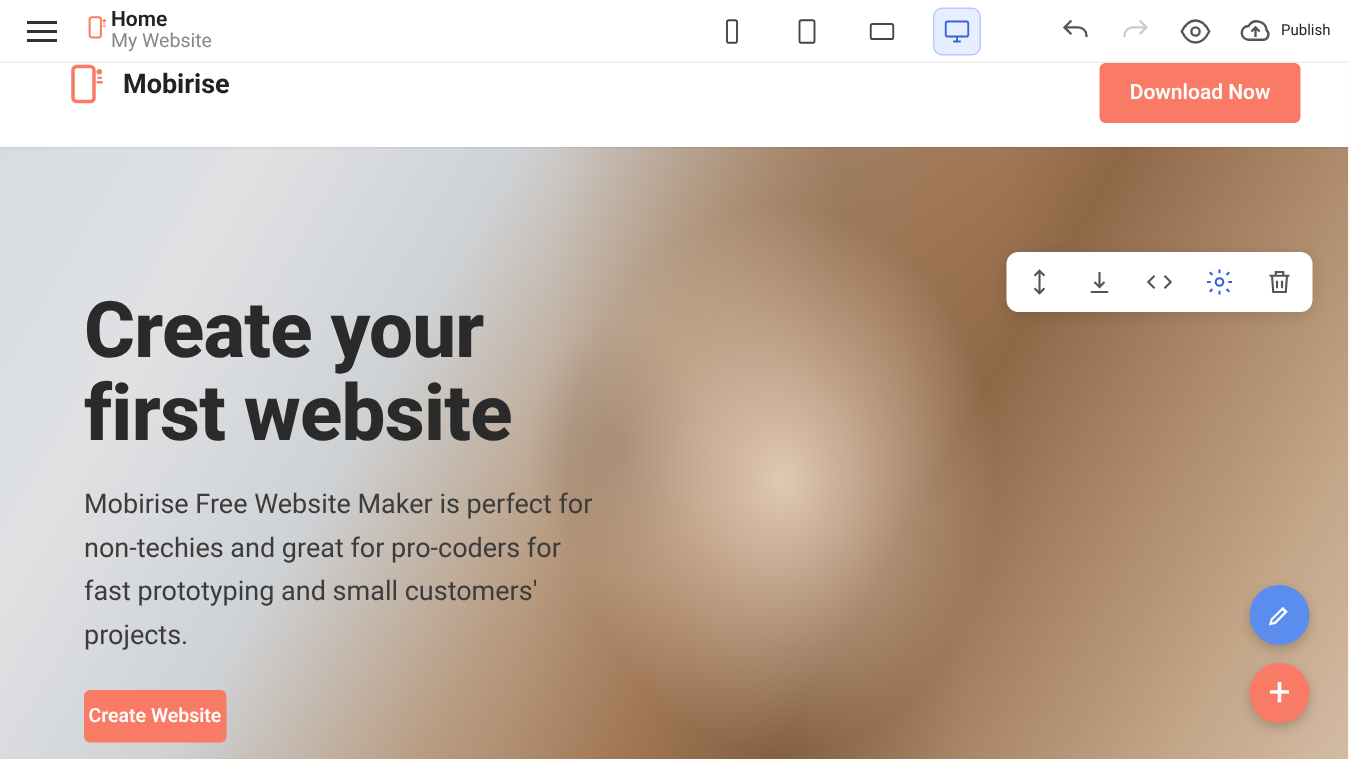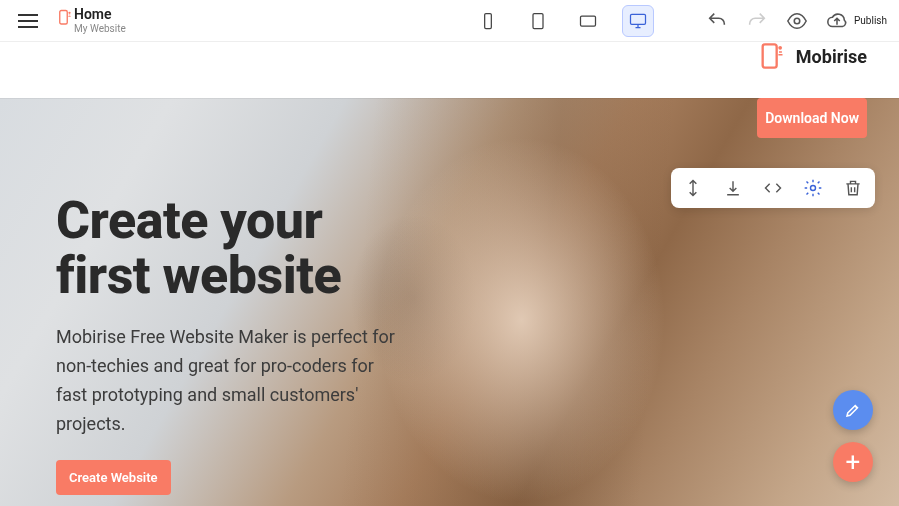--- a/index.html
+++ b/index.html
@@ -6,60 +6,60 @@
 body { font-family: -apple-system, BlinkMacSystemFont, "Segoe UI", Roboto, sans-serif; width: 899px; height: 506px; overflow: hidden; position: relative; background: #fff; }
 
 
 .app-toolbar { height: 42px; display: flex; align-items: center; padding: 0 12px; border-bottom: 1px solid #eee; gap: 12px; }
 .hamburger { display: flex; flex-direction: column; gap: 4px; cursor: pointer; padding: 6px; }
 .hamburger span { width: 20px; height: 2px; background: #333; }
 .app-logo { display: flex; align-items: center; gap: 0; }
 .app-logo-icon svg { width: 18px; height: 18px; }
 .app-titles { display: flex; flex-direction: column; line-height: 1.1; }
 .page-title { font-size: 14px; font-weight: 600; color: #222; }
-.site-subtitle { font-size: 10px; color: #888; }
+.site-subtitle { font-size: 13px; color: #888; }
 .toolbar-spacer { flex: 1; }
 .device-group { display: flex; gap: 18px; align-items: center; }
 .device-btn { width: 32px; height: 32px; display: flex; align-items: center; justify-content: center; border-radius: 6px; cursor: pointer; }
 .device-btn.active { background: #e7eeff; border: 1px solid #b9c9ff; }
 .device-btn svg { width: 20px; height: 20px; stroke: #444; fill: none; stroke-width: 1.5; }
 .device-btn.active svg { stroke: #3a62d8; }
 .right-tools { display: flex; gap: 18px; align-items: center; margin-left: 40px; }
 .tool-btn { display: flex; align-items: center; justify-content: center; cursor: pointer; }
 .tool-btn svg { width: 22px; height: 22px; stroke: #555; fill: none; stroke-width: 1.7; }
 .tool-btn.disabled svg { stroke: #ccc; }
 .publish { display: flex; align-items: center; gap: 6px; cursor: pointer; }
 .publish span { font-size: 10px; color: #222; }
 
 
 .canvas { position: relative; height: 464px; overflow: hidden; }
 .scrollbar-track { position: absolute; right: 0; top: 0; width: 12px; height: 100%; background: #f4f4f4; }
 .scrollbar-thumb { position: absolute; right: 1px; top: 50px; width: 10px; height: 70px; background: #cfcfcf; border-radius: 5px; }
 
 
-.site-nav { height: 56px; background: #fff; display: flex; align-items: flex-end; padding: 0 32px 0 44px; gap: 14px; position: relative; z-index: 2; box-shadow: 0 1px 0 rgba(0,0,0,.05); flex-direction: column; }
+.site-nav { height: 56px; background: #fff; display: flex; align-items: flex-start; padding: 0 32px 0 44px; gap: 14px; position: relative; z-index: 2; box-shadow: 0 1px 0 rgba(0,0,0,.05); }
 .site-logo { display: flex; align-items: center; gap: 10px; }
 .site-logo svg { width: 28px; height: 28px; }
 .site-brand { font-size: 18px; font-weight: 700; color: #222; }
 .nav-spacer { flex: 1; }
 .nav-links { display: flex; gap: 28px; }
 .nav-link { font-size: 14px; color: #222; font-weight: 500; cursor: pointer; }
-.cta-btn { background: #f97b65; color: #fff; font-size: 14px; font-weight: 600; padding: 12px 8px; border-radius: 4px; cursor: pointer; margin-left: 24px; }
+.cta-btn { background: #f97b65; color: #fff; font-size: 14px; font-weight: 600; padding: 12px 20px; border-radius: 4px; cursor: pointer; margin-left: 24px; }
 
 
 .hero { position: relative; height: 444px; background: linear-gradient(120deg,#d8dce0 0%,#dfe1e3 15%,#cfd2d5 30%,#b89b80 45%,#a87f5e 55%,#8f6848 65%,#a88465 75%,#c4a689 88%,#d6bfa8 100%); }
 .hero::before { content:""; position:absolute; inset:0; background:
   radial-gradient(ellipse 220px 280px at 58% 50%, rgba(232,210,190,.9), transparent 65%),
   radial-gradient(ellipse 90px 120px at 46% 45%, rgba(60,40,30,.2), transparent 70%),
   linear-gradient(95deg, transparent 40%, rgba(120,85,55,.15) 50%, rgba(100,70,45,.25) 60%, transparent 72%);
 }
 .hero-content { position: absolute; left: 56px; top: 96px; max-width: 420px; z-index: 3; }
 .hero-title { font-size: 52px; font-weight: 800; line-height: 1.05; color: #2a2a2a; letter-spacing: -0.5px; white-space: pre-line; }
 .hero-sub { margin-top: 20px; font-size: 18px; line-height: 1.6; color: #3c3c3c; max-width: 350px; }
-.hero-btn { display: inline-block; margin-top: 22px; background: #f97b65; color: #fff; font-size: 13px; font-weight: 600; padding: 10px 13px; border-radius: 4px; cursor: pointer; }
+.hero-btn { display: inline-block; margin-top: 22px; background: #f97b65; color: #fff; font-size: 13px; font-weight: 600; padding: 10px 3px; border-radius: 4px; cursor: pointer; }
 
 
 .block-tools { position: absolute; top: 70px; right: 24px; z-index: 5; background: #fff; border-radius: 8px; box-shadow: 0 2px 10px rgba(0,0,0,.12); display: flex; padding: 8px 10px; gap: 16px; align-items: center; }
 .block-tools .bt { width: 24px; height: 24px; display: flex; align-items: center; justify-content: center; cursor: pointer; }
 .block-tools .bt svg { width: 20px; height: 20px; stroke: #555; fill: none; stroke-width: 1.7; }
 .block-tools .bt.active svg { stroke: #3a62d8; }
 
 
 .fab { position: absolute; right: 26px; width: 40px; height: 40px; border-radius: 50%; display: flex; align-items: center; justify-content: center; box-shadow: 0 3px 8px rgba(0,0,0,.2); cursor: pointer; z-index: 6; }
 .fab-edit { bottom: 76px; background: #5b8def; }

